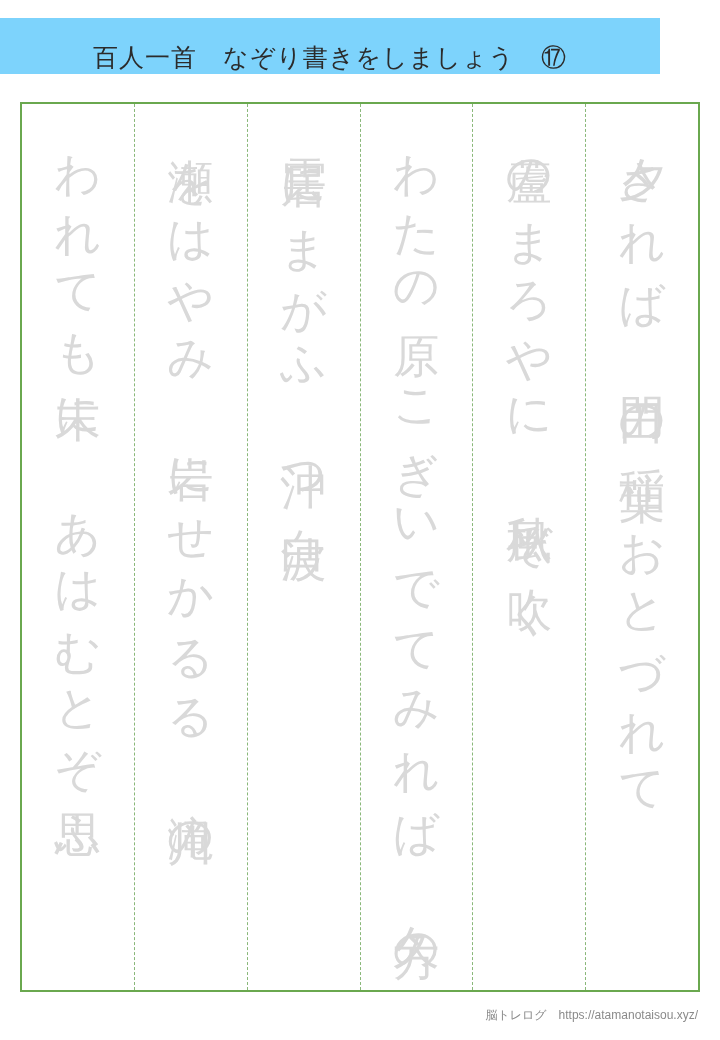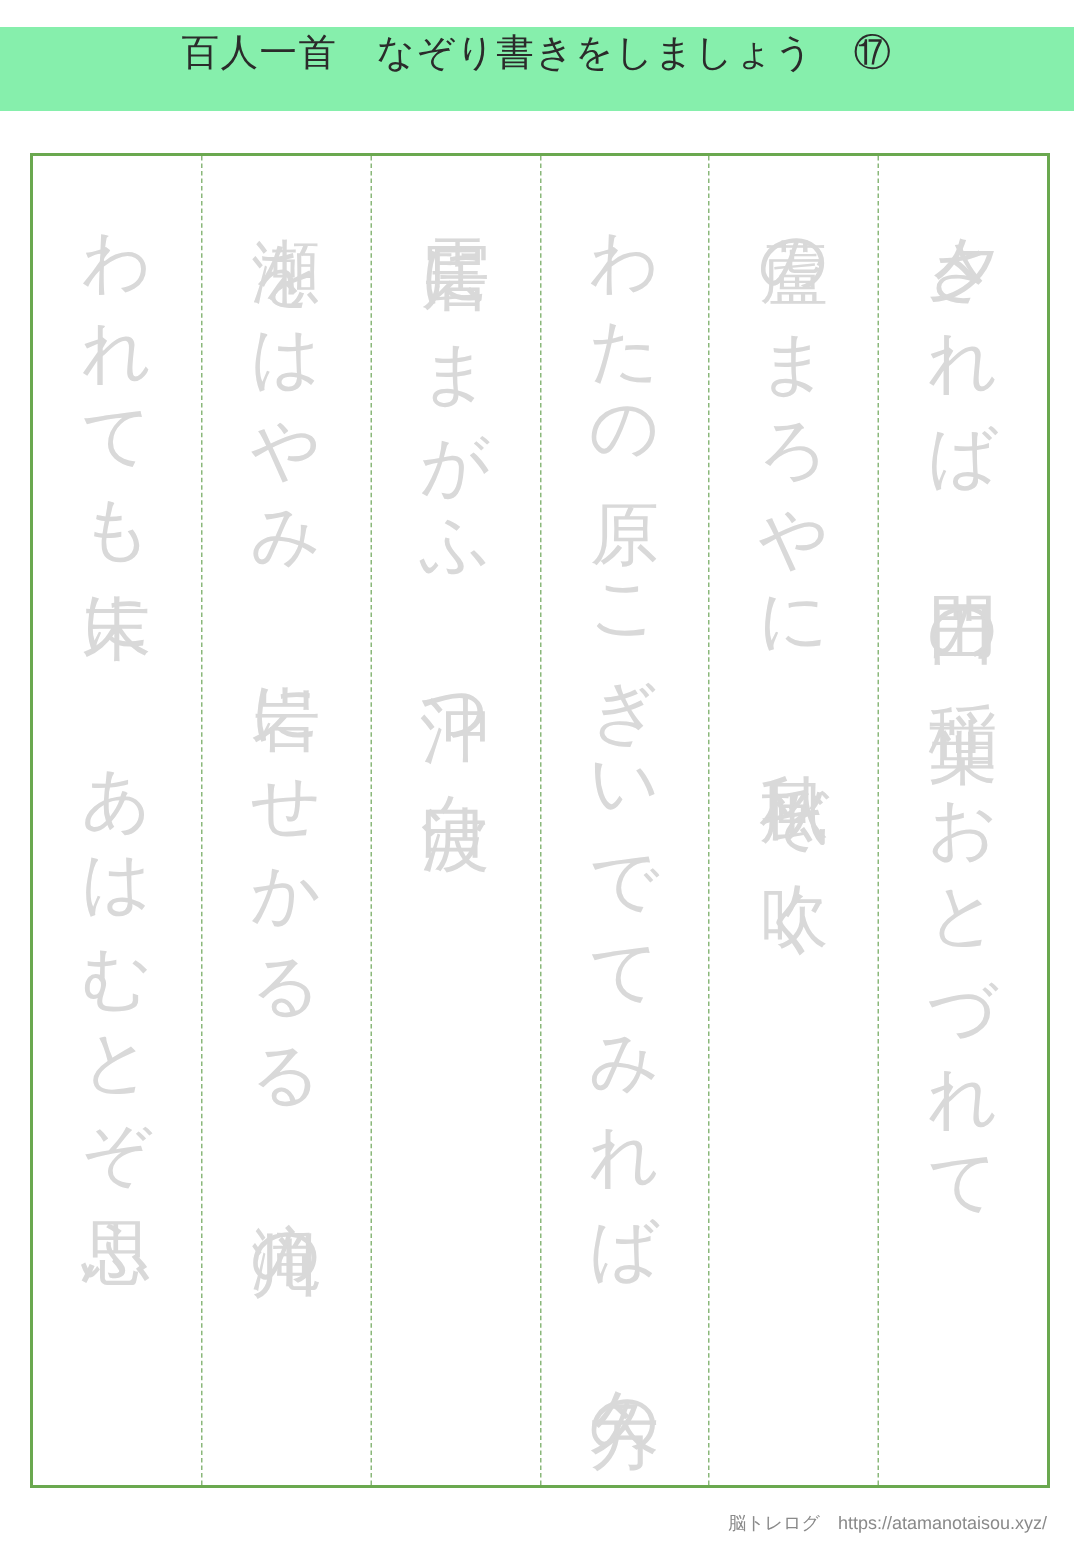--- a/index.html
+++ b/index.html
@@ -20,25 +20,25 @@
     width: 720px;
     height: 1040px;
     box-sizing: border-box;
   }
 
   
   .header {
     position: absolute;
     left: 0;
     top: 18px;
-    width: 716px;
+    width: 660px;
     height: 56px;
-    background: #86efac;
+    background: #7dd3fc;
     display: flex;
-    align-items: flex-start;
+    align-items: flex-end;
     justify-content: center;
   }
   .header-title {
     font-family: "DejaVu Serif", "Liberation Serif", serif;
     font-size: 25px;
     letter-spacing: 1px;
     color: #2b2b2b;
     white-space: pre;
   }
 

